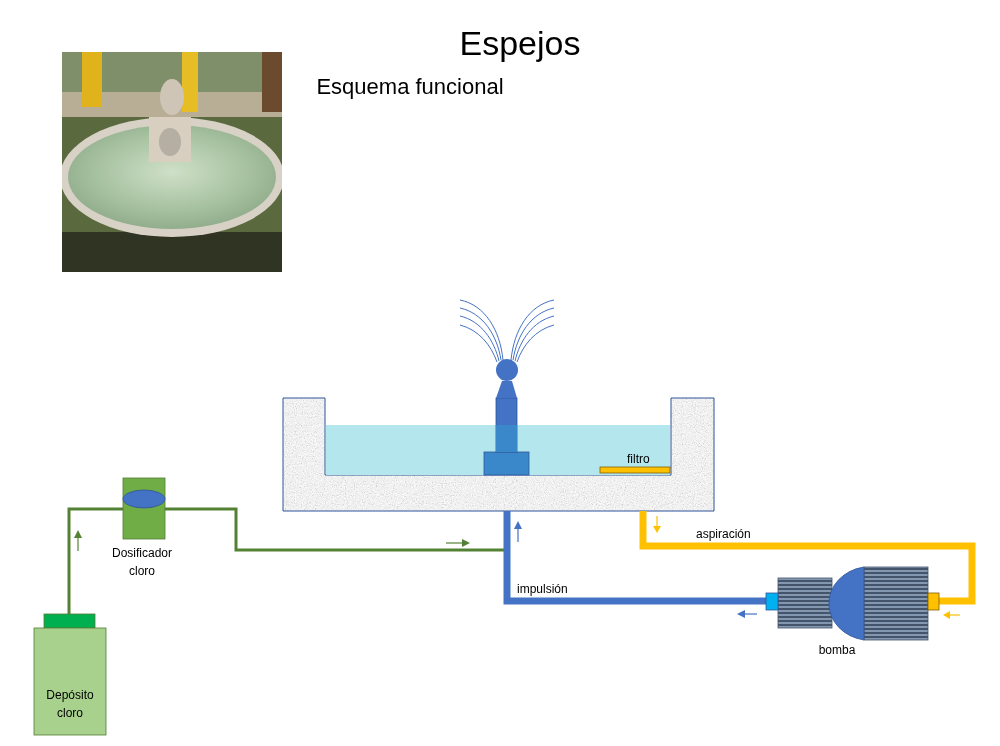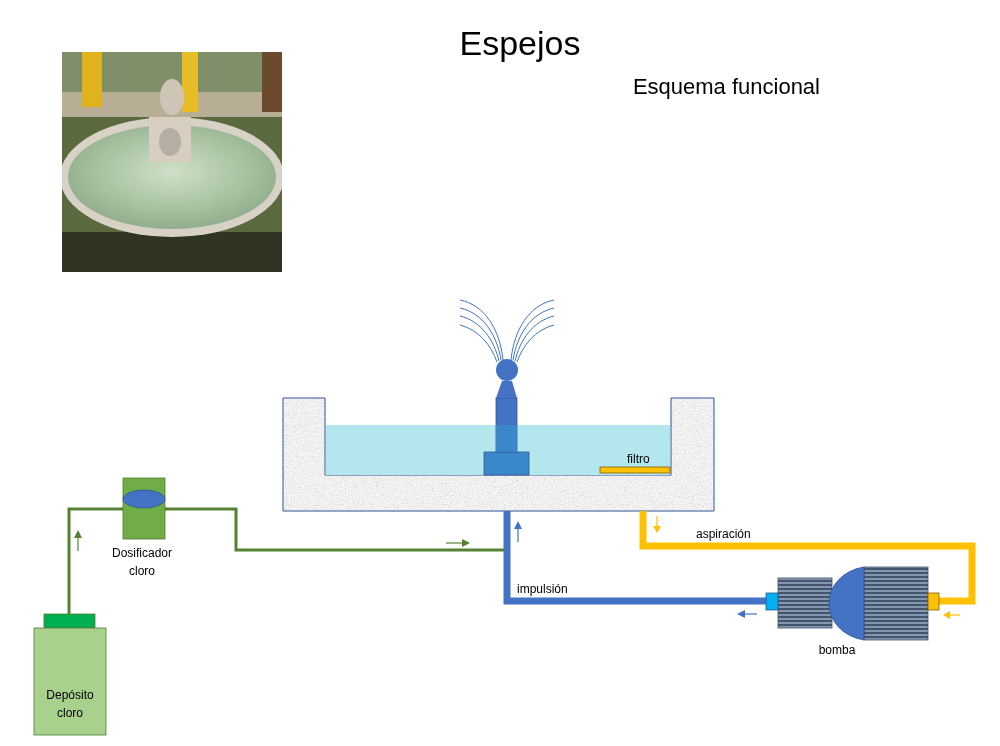--- a/index.html
+++ b/index.html
@@ -1,18 +1,18 @@
 <!DOCTYPE html>
 <html><head>
 <meta charset="utf-8">
 <style>
   html, body { margin:0; padding:0; background:#ffffff; }
   body { width:1000px; height:746px; position:relative; overflow:hidden; font-family:"Liberation Sans", sans-serif; }
   .title { position:absolute; left:0; width:1000px; top:24px; text-align:center; font-size:34px; color:#000;padding-left:20px; }
-  .subtitle { position:absolute; left:0; width:820px; top:74px; text-align:right; font-size:22px; color:#000; }
+  .subtitle { position:absolute; left:0; width:820px; top:74px; text-align:center; font-size:22px; color:#000; }
   .photo { position:absolute; left:62px; top:52px; width:220px; height:220px; overflow:hidden; }
   svg.diagram { position:absolute; left:0; top:0; }
   .lbl { font-family:"Liberation Sans", sans-serif; font-size:12px; fill:#000; }
 </style>
 </head>
 <body>
 
 <div class="title">Espejos</div>
 <div class="subtitle">Esquema funcional</div>
 

